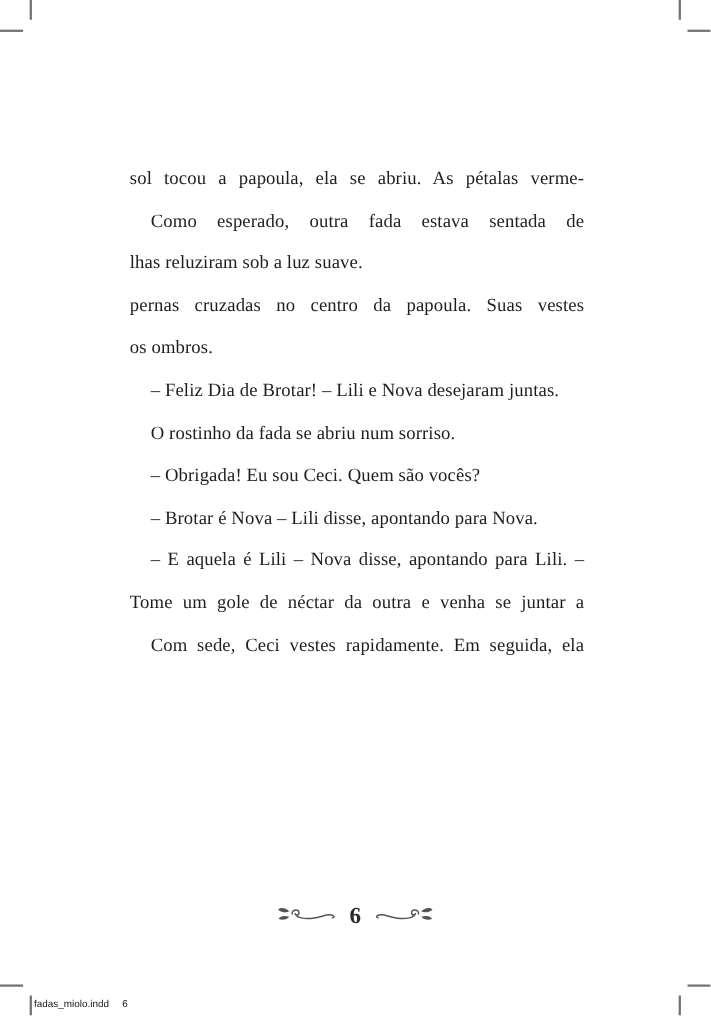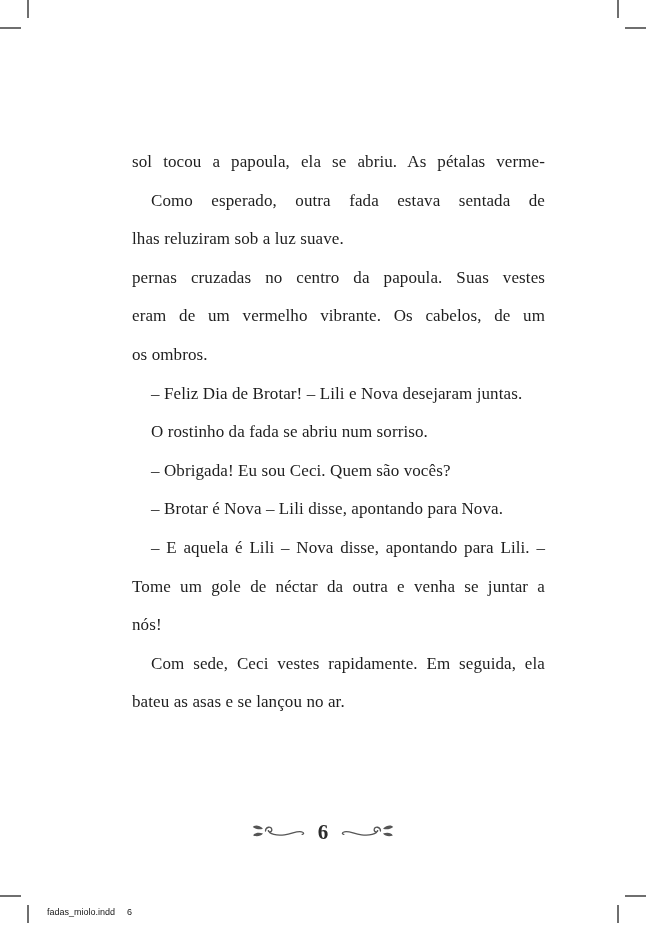--- a/index.html
+++ b/index.html
@@ -12,21 +12,21 @@
   }
 
   
   .crop { position: absolute; background: #6f6f6f; }
   .crop.v { width: 2px; height: 18px; }
   .crop.h { width: 21px; height: 2px; }
 
   
   .text-block {
     position: absolute;
-    left: 132px; top: 143px; width: 413px;
+    left: 118px; top: 143px; width: 413px;
     color: #1e1e1e;
     font-size: 17px;
     letter-spacing: 0.1px;
   }
   .line {
     height: 38.6px;
     line-height: 38.6px;
     white-space: normal;
   }
   .line.justify { text-align: justify; text-align-last: justify; }
@@ -51,52 +51,49 @@
 
   
   .slug {
     position: absolute;
     top: 907px;
     font-family: "Liberation Sans", sans-serif;
     font-size: 9px;
     color: #161616;
     white-space: nowrap;
   }
-  .slug.left { left: 47px; }
+  .slug.left { left: 31px; }
   .slug.right { right: 33px; margin-top: 48px; }
   .slug .gap { margin-left: 12px; }
 </style>
 </head>
 <body>
 
 <div class="crop v" style="left:27px;  top:0;"></div>
 <div class="crop h" style="left:0;     top:27px;"></div>
 <div class="crop v" style="left:617px; top:0;"></div>
 <div class="crop h" style="left:625px; top:27px;"></div>
 <div class="crop h" style="left:0;     top:895px;"></div>
 <div class="crop v" style="left:27px;  top:905px;"></div>
 <div class="crop h" style="left:625px; top:895px;"></div>
 <div class="crop v" style="left:617px; top:905px;"></div>
 
 <div class="text-block">
     <div class="line justify">sol tocou a papoula, ela se abriu. As pétalas verme-</div>
     <div class="line justify indent">Como esperado, outra fada estava sentada de</div>
     <div class="line">lhas reluziram sob a luz suave.</div>
     <div class="line justify">pernas cruzadas no centro da papoula. Suas vestes</div>
-    <div class="line justify">eram de um vermelho vibrante. Os cabelos, de um</div>
     <div class="line">os ombros.</div>
     <div class="line indent">– Feliz Dia de Brotar! – Lili e Nova desejaram juntas.</div>
     <div class="line indent">O rostinho da fada se abriu num sorriso.</div>
     <div class="line indent">– Obrigada! Eu sou Ceci. Quem são vocês?</div>
     <div class="line indent">– Brotar é Nova – Lili disse, apontando para Nova.</div>
     <div class="line justify indent">– E aquela é Lili – Nova disse, apontando para Lili. –</div>
     <div class="line justify">Tome um gole de néctar da outra e venha se juntar a</div>
-    <div class="line">nós!</div>
     <div class="line justify indent">Com sede, Ceci vestes rapidamente. Em seguida, ela</div>
-    <div class="line">bateu as asas e se lançou no ar.</div>
   </div>
 
 <div class="ornament">
   <svg class="flourish left" width="54" height="20" viewBox="0 0 54 20">
     <path d="M11 6.5 C 7 2.5, 2 3, 0.8 5 C 4 7.5, 8.5 8, 11 6.5 Z" fill="#555555"></path>
     <path d="M11 11.5 C 7 10, 2.5 10.5, 1.2 13.5 C 5 15, 9 14, 11 11.5 Z" fill="#555555"></path>
     <path d="M13.5 9 C 13.5 4.5, 19.5 4, 19.8 7.5 C 20 10.3, 16 10.8, 16.3 8.2 C 17 12.6, 25 13.6, 32.5 12.8 C 40.5 11.8, 44.5 8.8, 49.5 9.8 C 52 10.3, 52.3 12, 50.2 12.4" fill="none" stroke="#555555" stroke-width="1.3" stroke-linecap="round"></path>
   </svg>
   <span class="page-number">6</span>
   <svg class="flourish right" width="54" height="20" viewBox="0 0 54 20">

